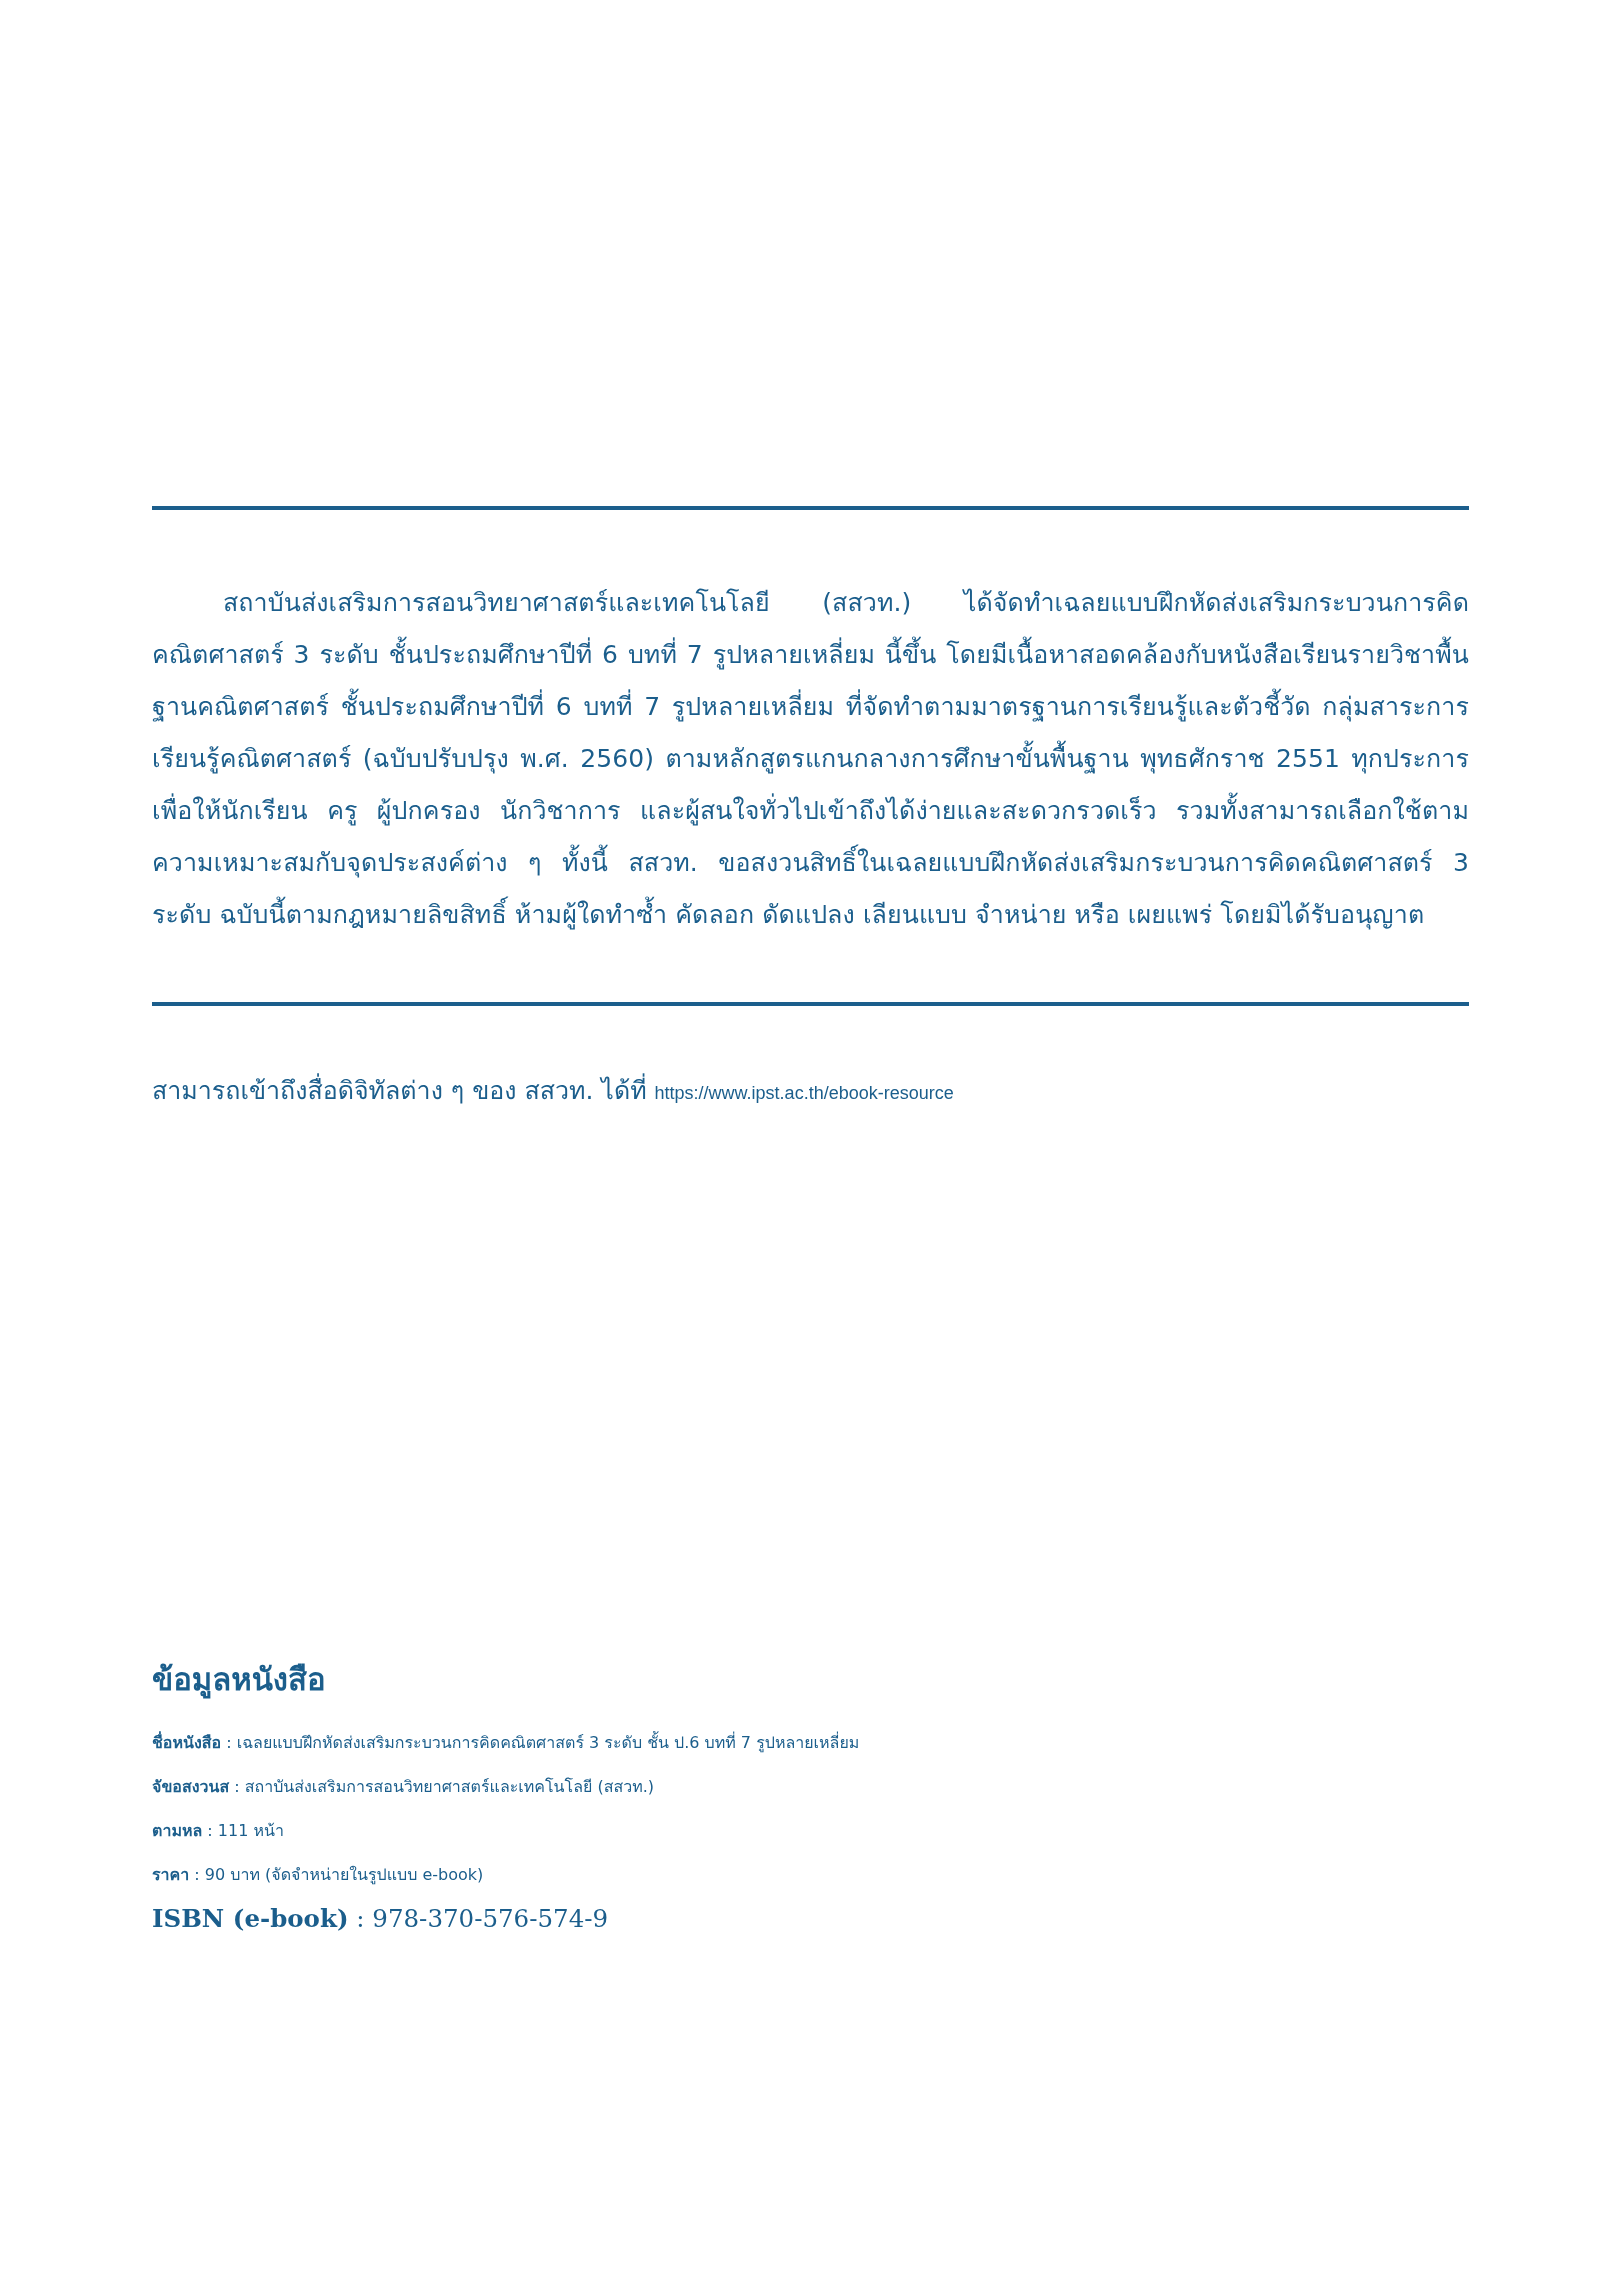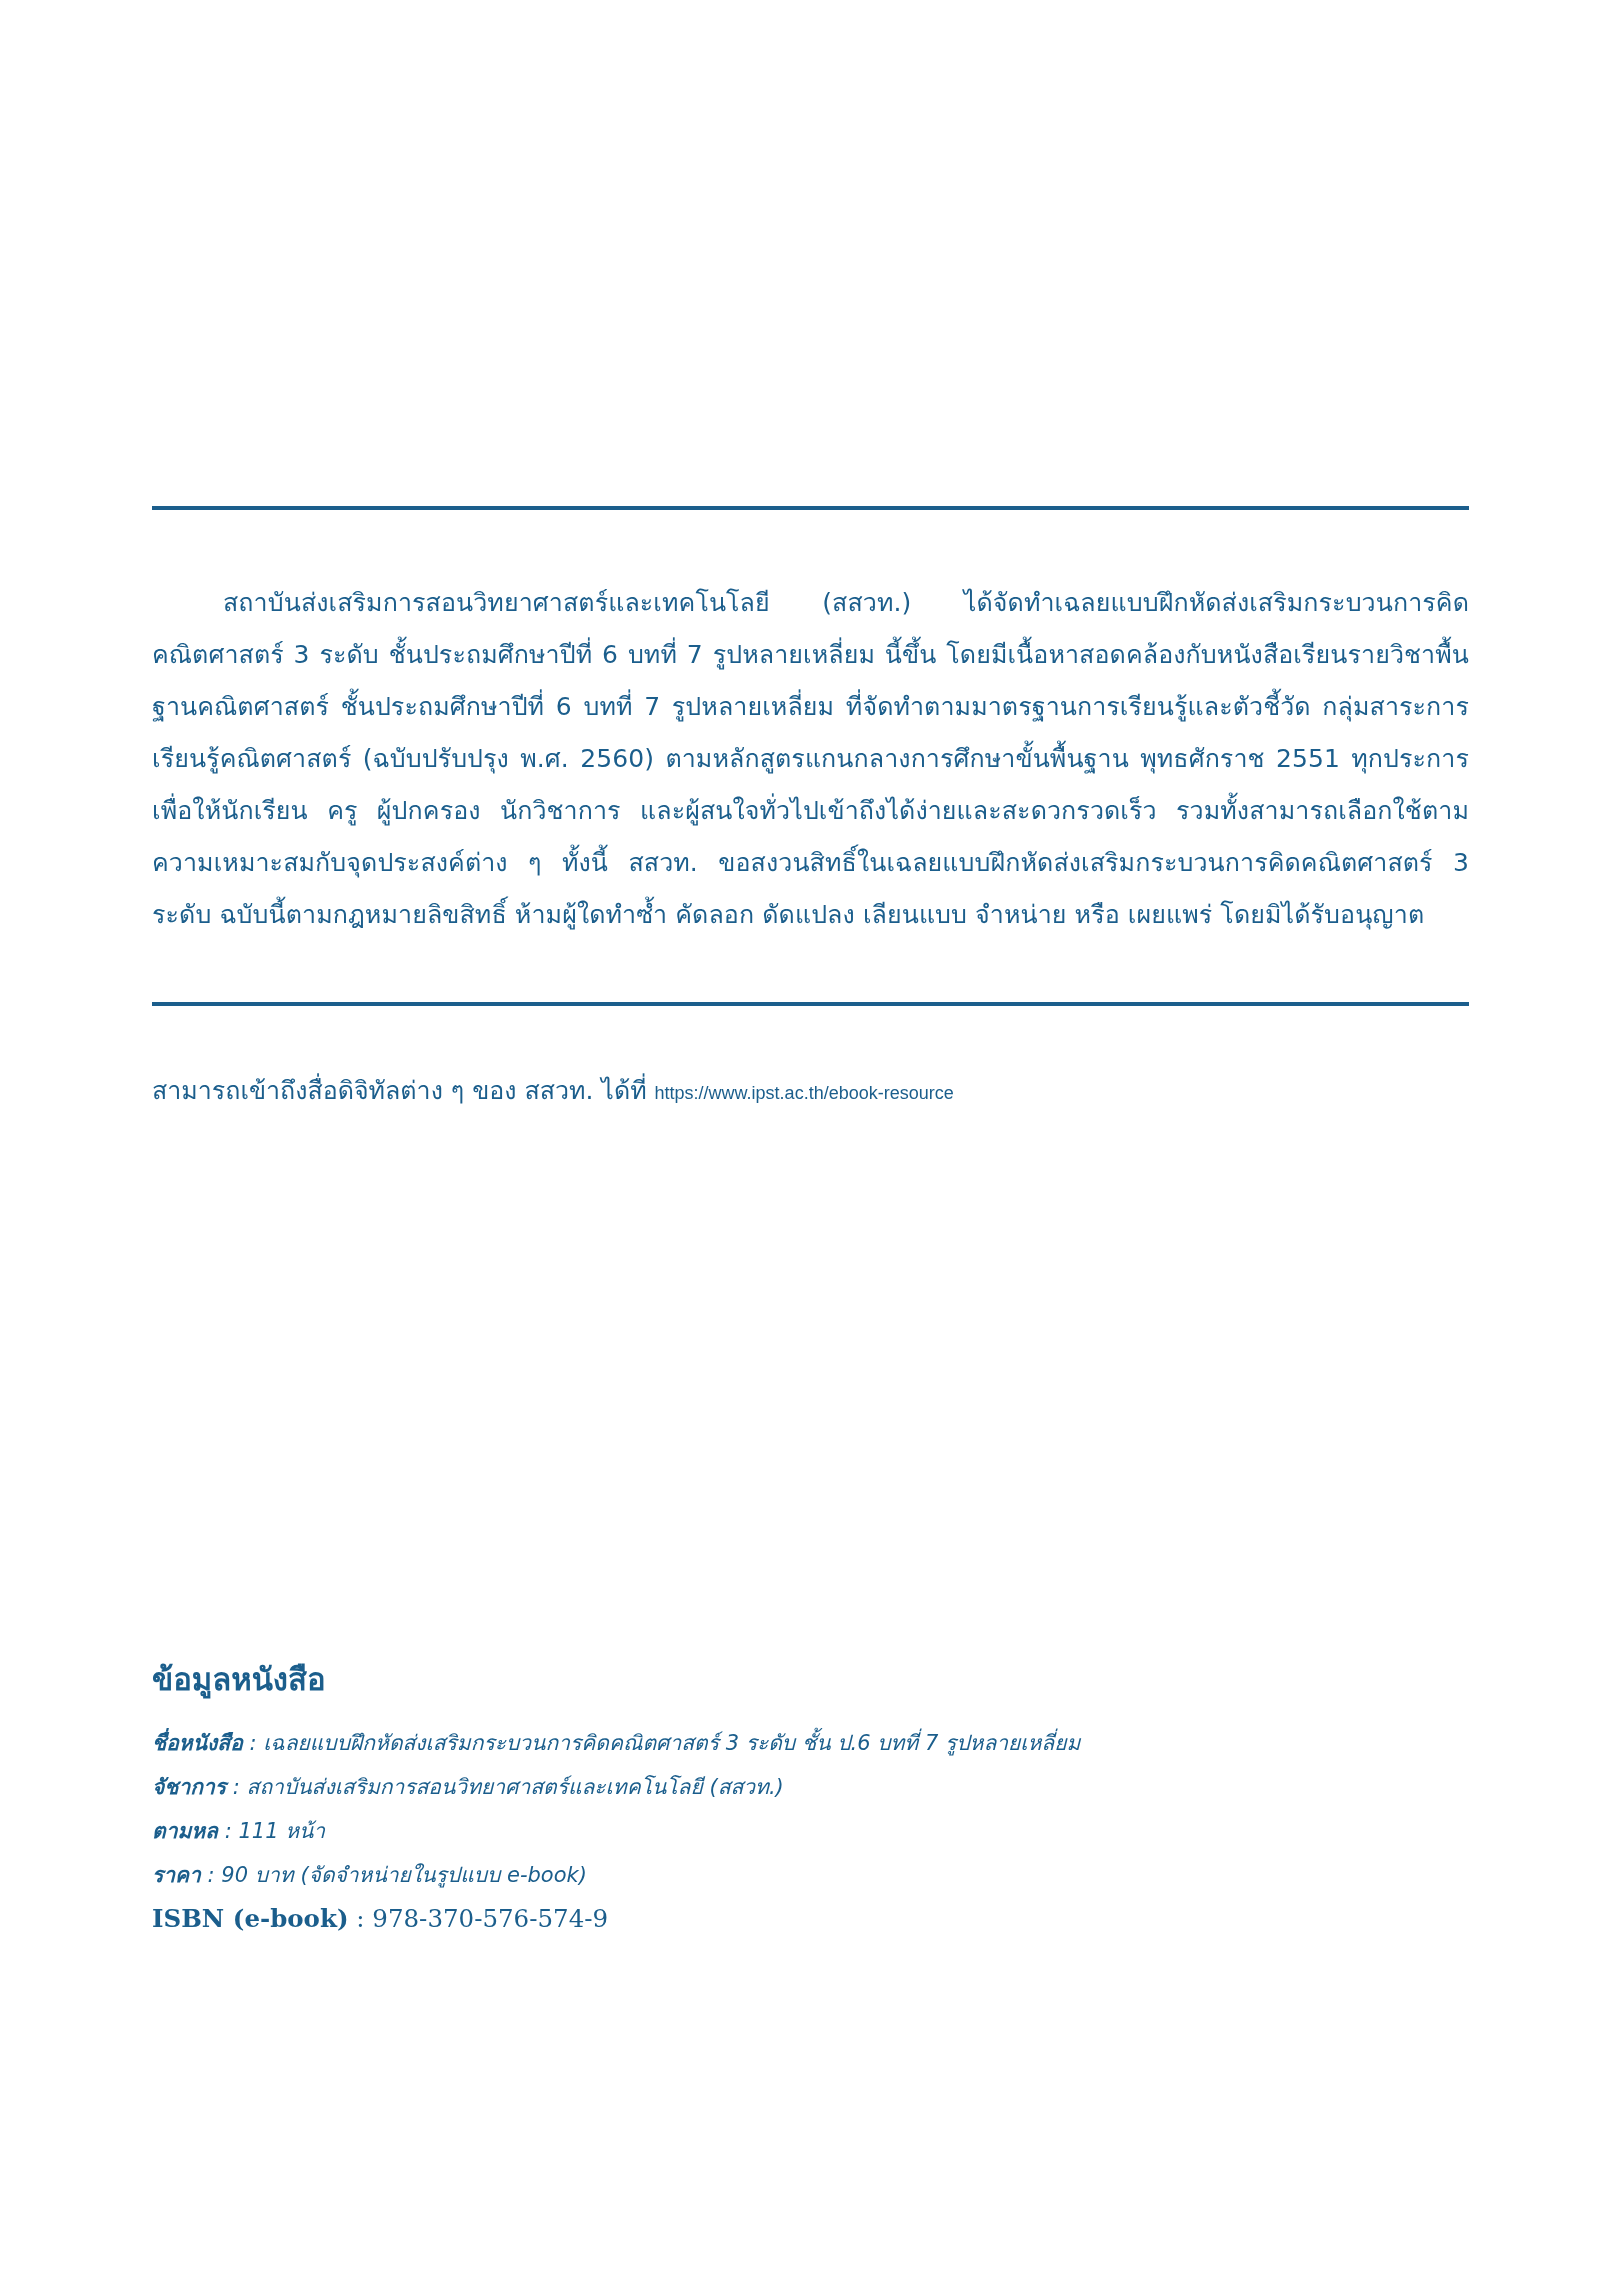--- a/index.html
+++ b/index.html
@@ -65,24 +65,23 @@
     top: 1654px;
     right: 152px;
   }
   .bookinfo-title {
     font-size: 31px;
     font-weight: bold;
     color: #1b5e8c;
     margin-bottom: 16.7px;
   }
   .bookinfo-row {
-    font-size: 21px;
+    font-size: 16px;
     line-height: 44px;
     color: #1b5e8c;
-    font-style: italic;
   }
   .bookinfo-row .lbl {
     font-weight: bold;
   }
   .isbn-row {
     font-family: "DejaVu Serif", "Liberation Serif", serif;
     font-size: 24.5px;
     line-height: 44px;
   }
   .isbn-row .lbl { font-weight: bold; }
@@ -109,21 +108,21 @@
   </div>
 
   <div class="bookinfo">
     <div class="bookinfo-title">ข้อมูลหนังสือ</div>
 
     <div class="bookinfo-row">
       <span class="lbl">ชื่อหนังสือ</span><span> : เฉลยแบบฝึกหัดส่งเสริมกระบวนการคิดคณิตศาสตร์ 3 ระดับ ชั้น ป.6 บทที่ 7 รูปหลายเหลี่ยม</span>
     </div>
 
     <div class="bookinfo-row">
-      <span class="lbl">จัชาการ</span><span> : สถาบันส่งเสริมการสอนวิทยาศาสตร์และเทคโนโลยี (สสวท.)</span>
+      <span class="lbl">จัขอสงวนส</span><span> : สถาบันส่งเสริมการสอนวิทยาศาสตร์และเทคโนโลยี (สสวท.)</span>
     </div>
 
     <div class="bookinfo-row">
       <span class="lbl">ตามหล</span><span> : 111 หน้า</span>
     </div>
 
     <div class="bookinfo-row">
       <span class="lbl">ราคา</span><span> : 90 บาท (จัดจำหน่ายในรูปแบบ e-book)</span>
     </div>
 

